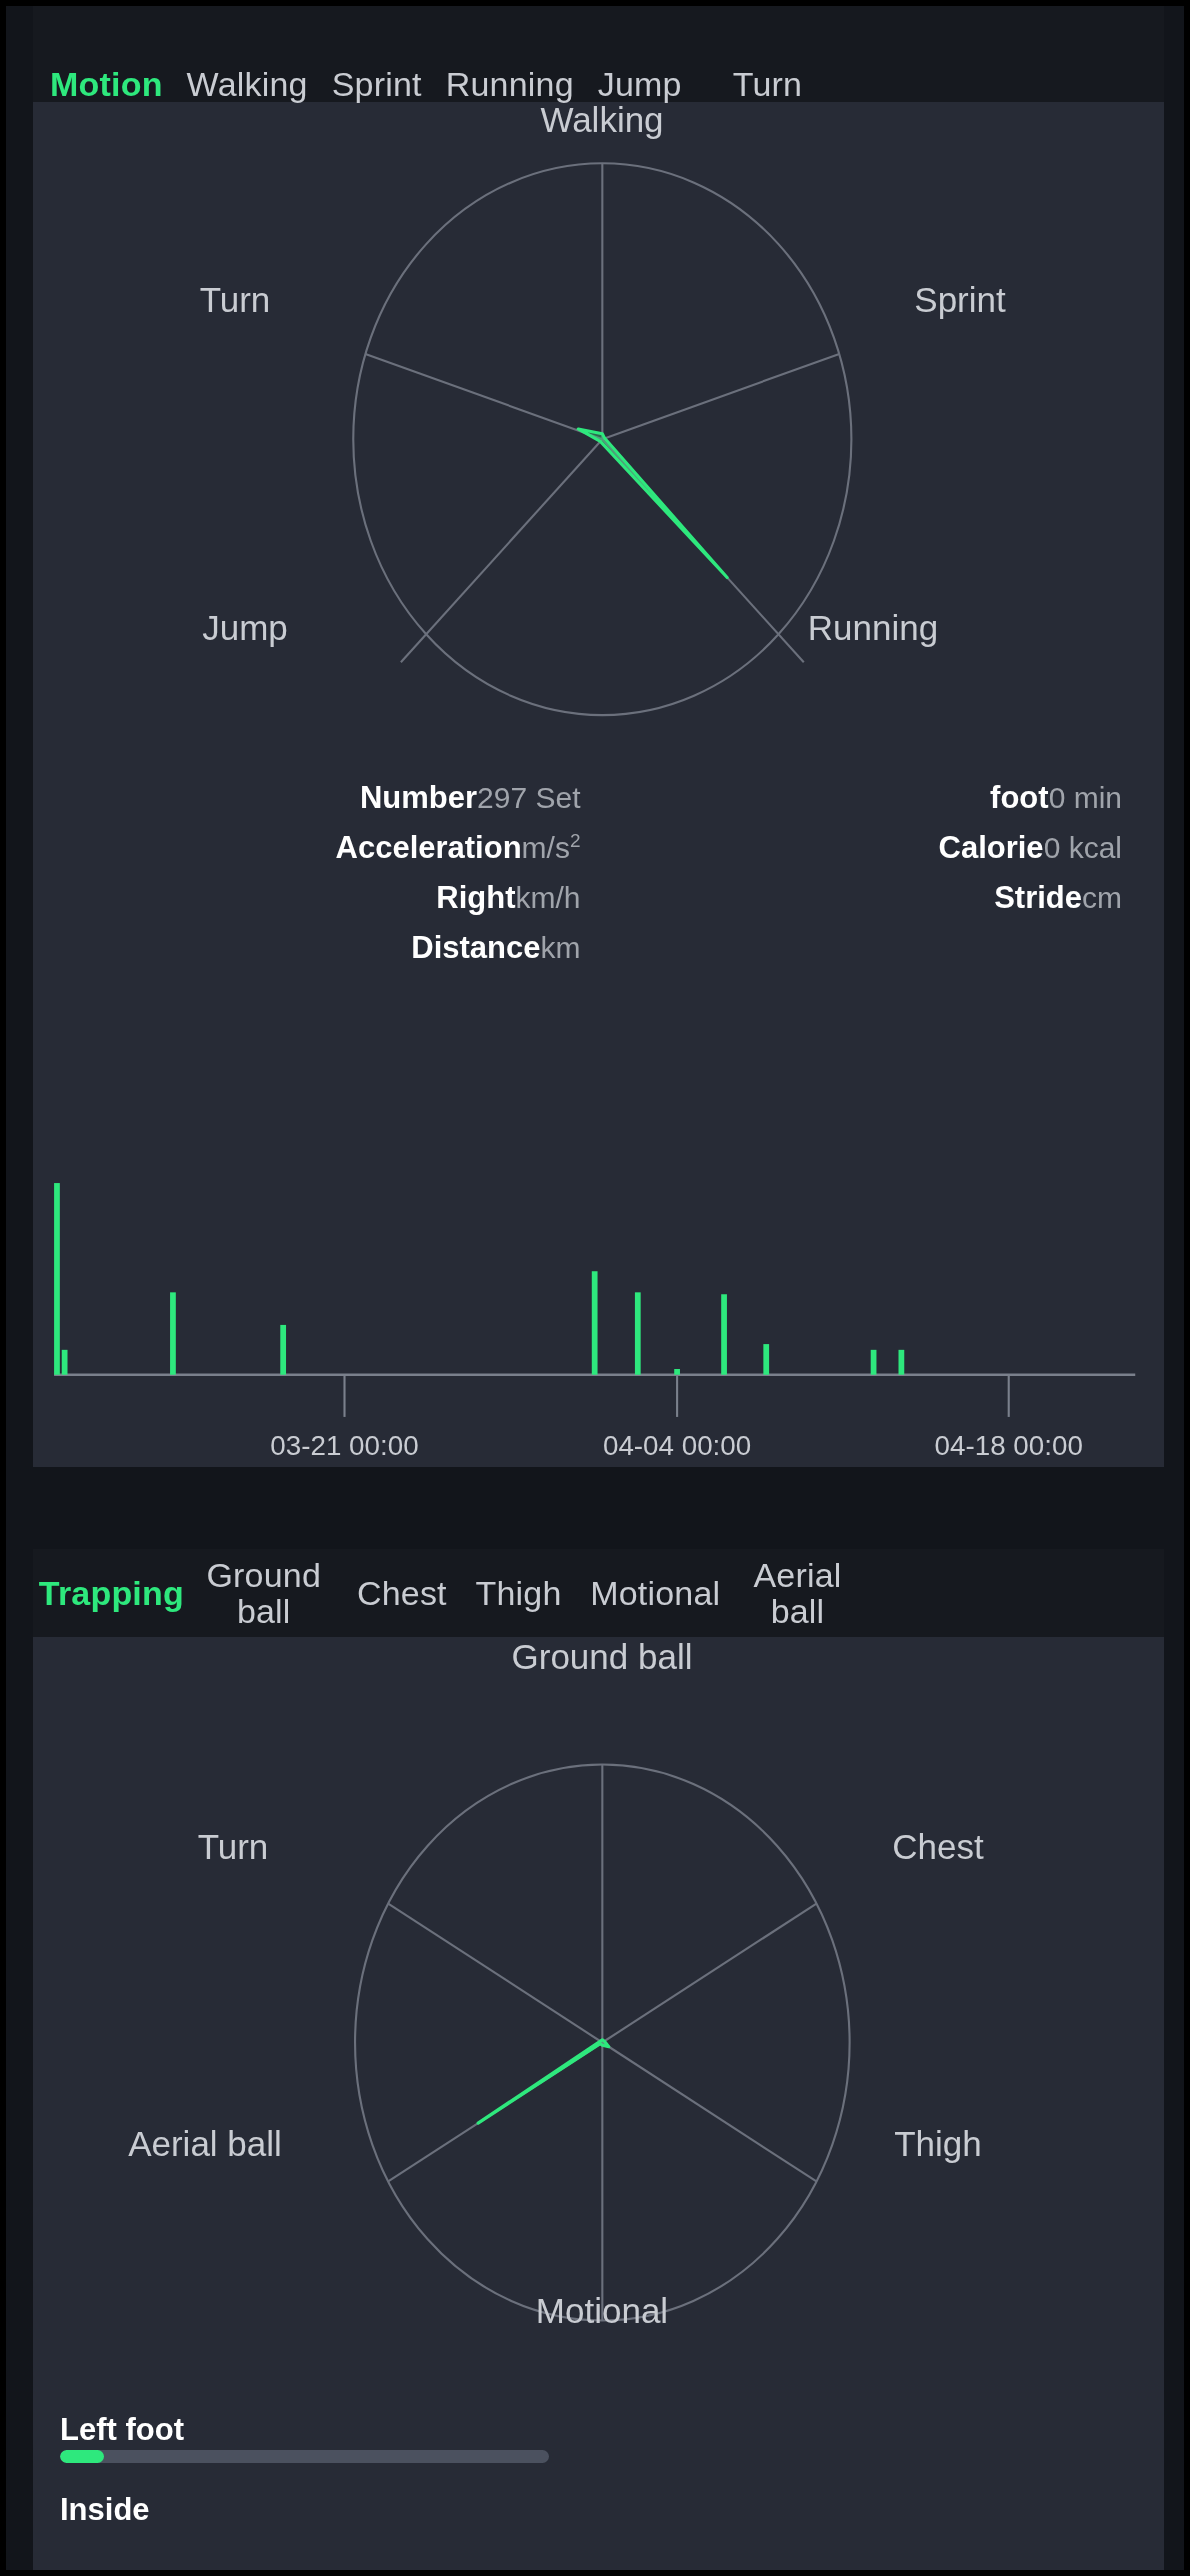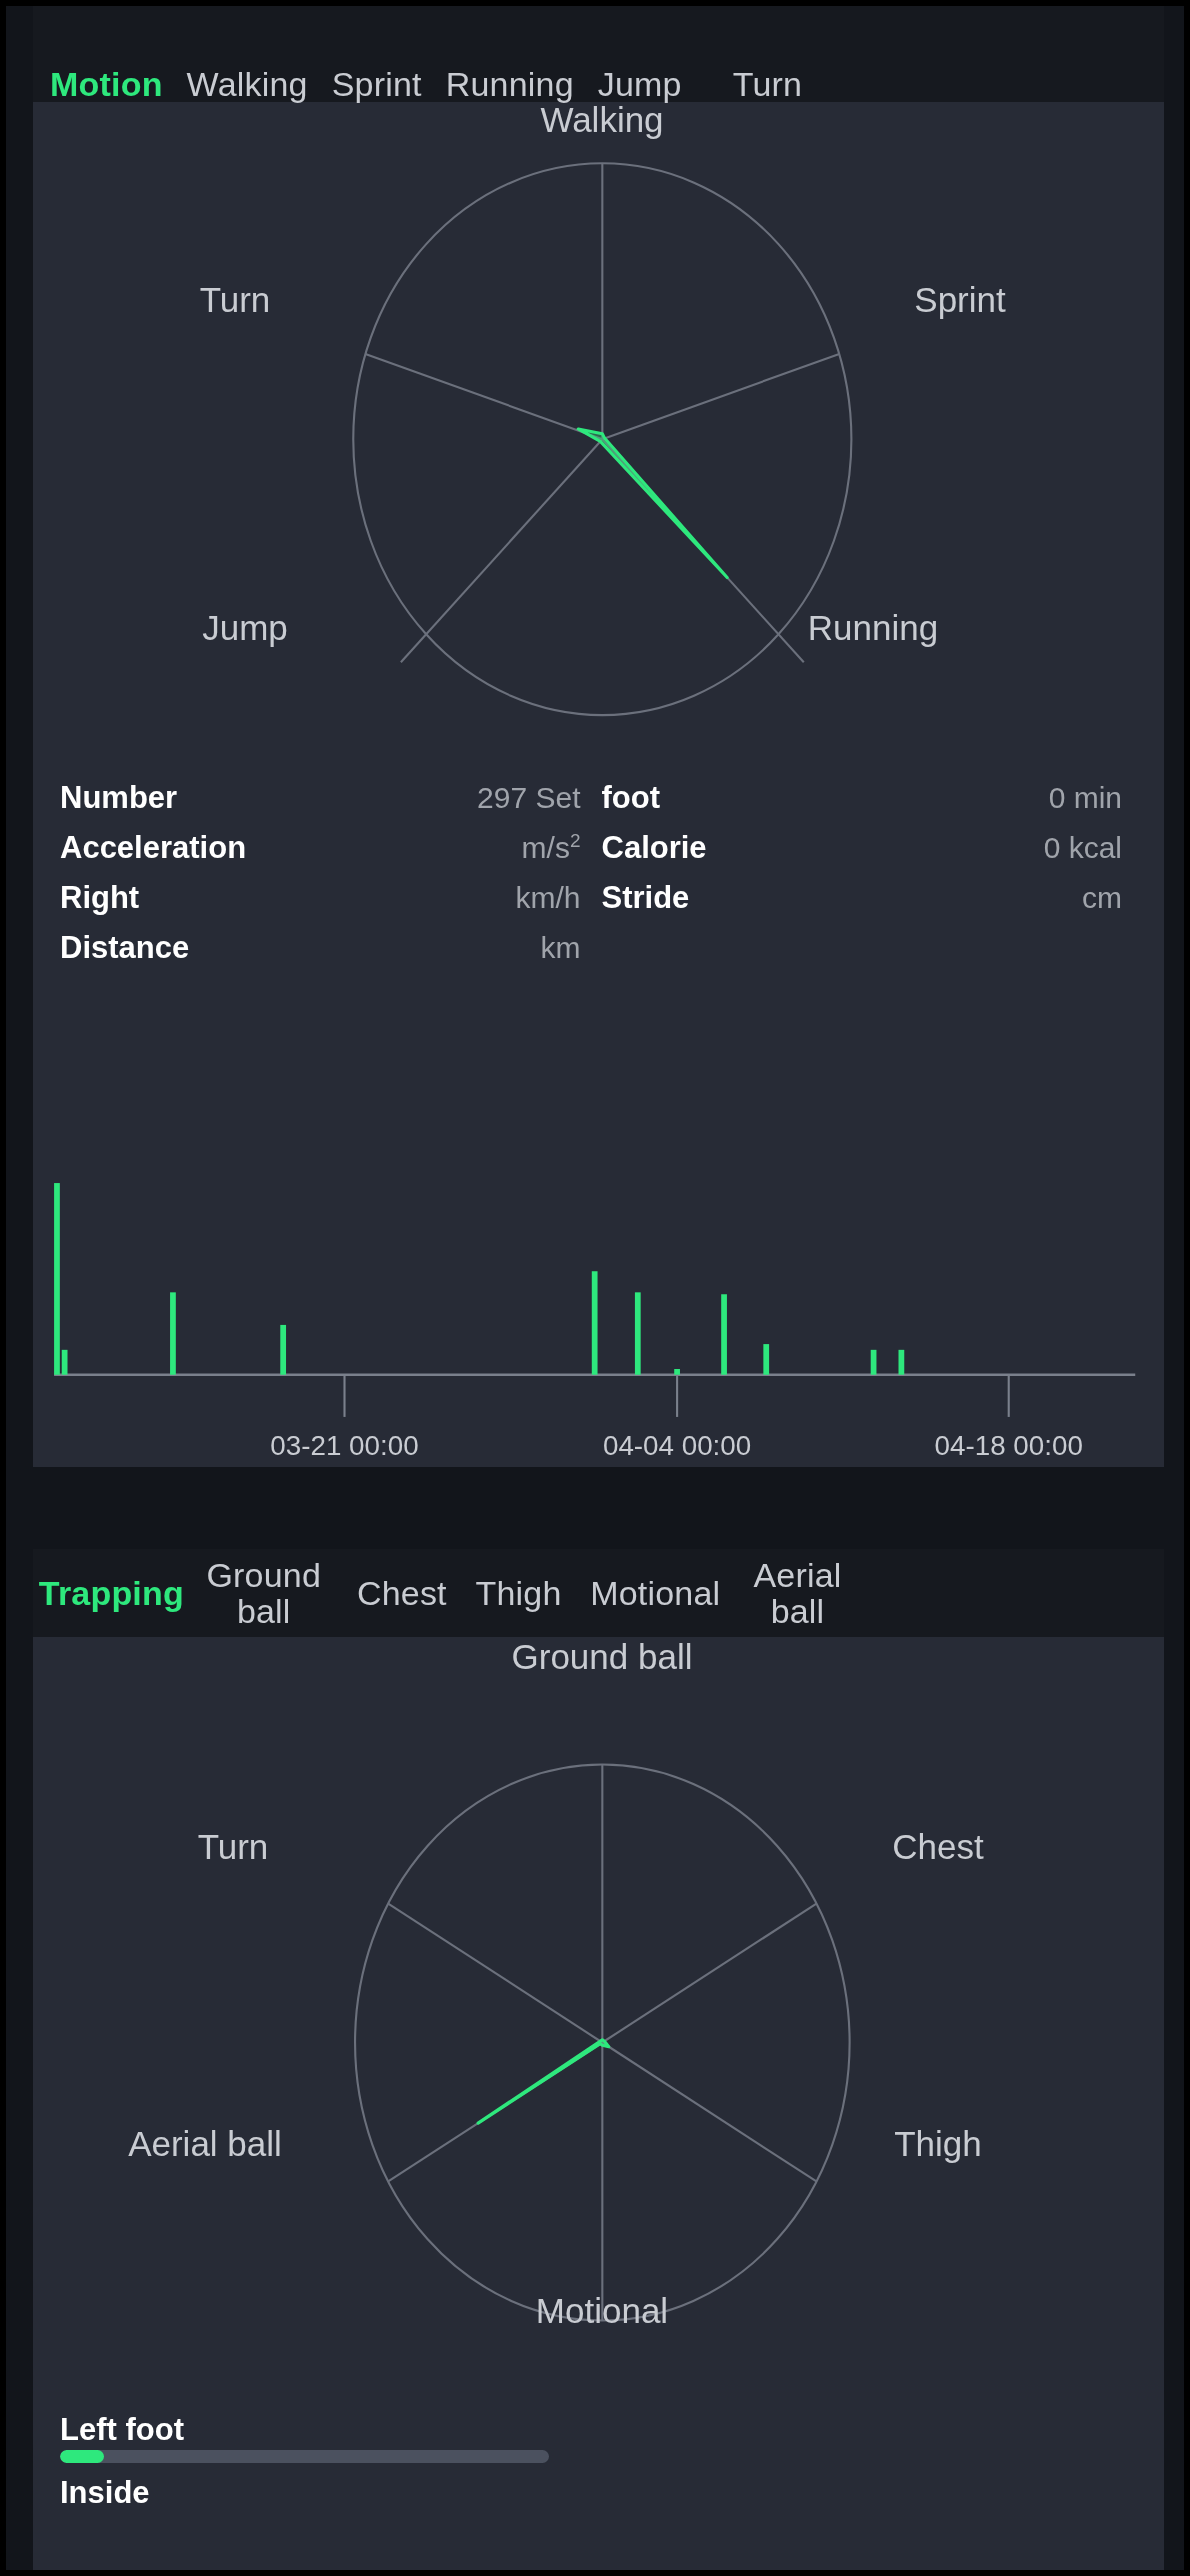--- a/index.html
+++ b/index.html
@@ -76,21 +76,21 @@
   .stats {
     position: absolute;
     display: grid;
     grid-template-columns: 1fr 1fr;
     column-gap: 0px;
     row-gap: 0px;
   }
   .stat-cell {
     display: flex;
     align-items: baseline;
-    justify-content: space-between;
+    justify-content: flex-end;
     height: 50px;
     padding-right: 21px;
   }
   .stat-cell.empty { visibility: hidden; }
   .stat-label {
     color: #ffffff;
     font-size: 31px;
     font-weight: bold;
     white-space: nowrap;
   }
@@ -122,21 +122,21 @@
   }
   .pbar-fill {
     height: 100%;
     background: #2ee87d;
     border-radius: 6.7px;
   }
   .foot-sub {
     color: #ffffff;
     font-size: 31px;
     font-weight: bold;
-    margin-top: 12px;
+    margin-top: 29px;
   }
 </style>
 </head>
 <body>
 
 <div class="screen">
 
   <div class="card" style="left:27px; top:0px; width:1131px; height:1461px;">
 
     <div class="tabbar" id="tabbar-motion" style="position:absolute; left:0; top:0; height:96px;align-items:flex-end;">

